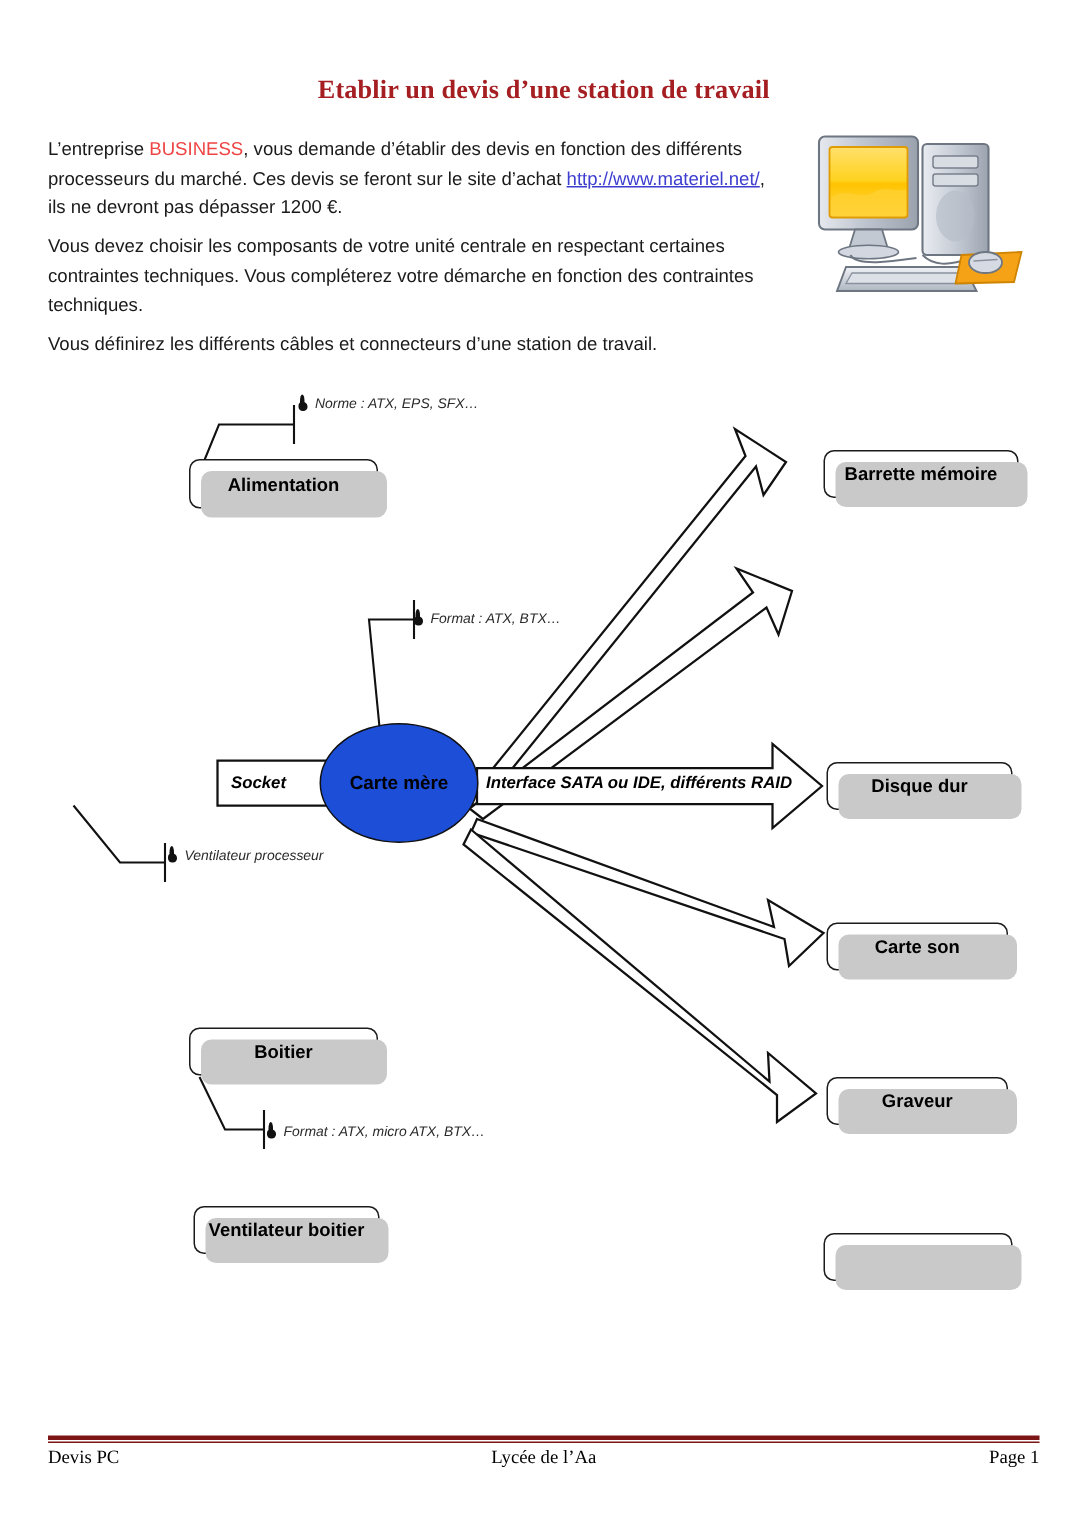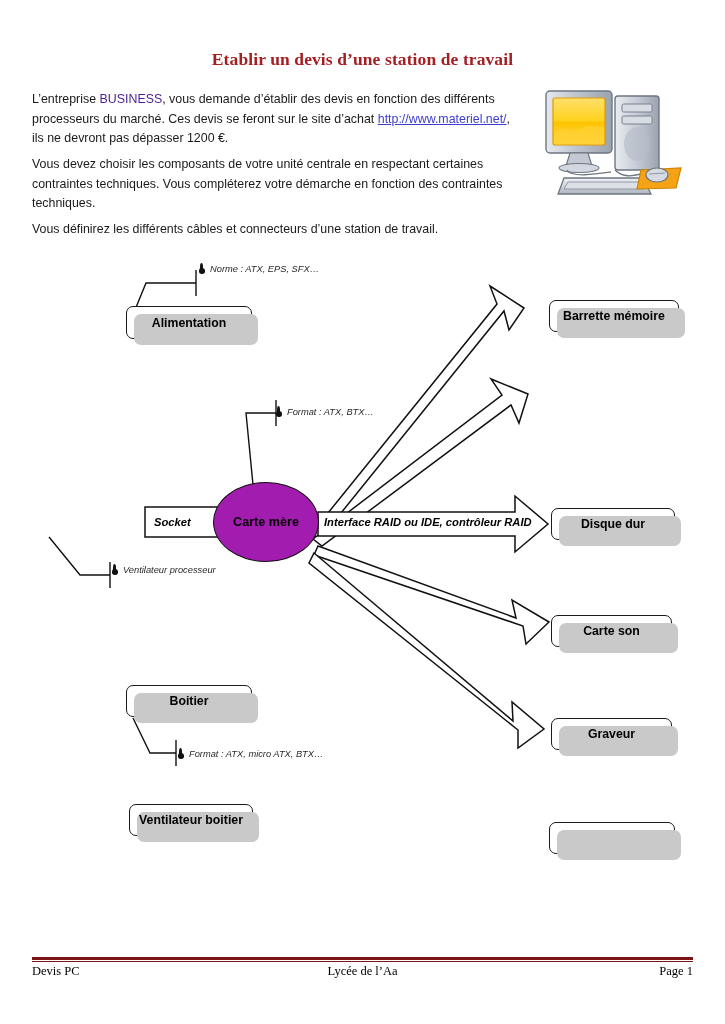--- a/index.html
+++ b/index.html
@@ -35,21 +35,21 @@
     left: 32px;
     width: 490px;
     font-size: 12.4px;
     line-height: 19.5px;
     color: #1a1a1a;
   }
   #para-1 { top: 90px; }
   #para-2 { top: 155px; }
   #para-3 { top: 220px; }
 
-  .biz { color: #4c1d95; }
+  .biz { color: #ef4444; }
   .link { color: #3d3dd0; text-decoration: underline; }
 
   
   #pc-clipart {
     position: absolute;
     left: 537px; top: 82px;
     width: 168px; height: 118px;
   }
 
   
@@ -81,21 +81,21 @@
     background: #c9c9c9;
     border-radius: 7px;
     z-index: -1;
   }
   .node > span { position: relative; z-index: 2; }
 
   .ellipse-node {
     position: absolute;
     border: 1.7px solid #111;
     border-radius: 50%;
-    background: #a21caf;
+    background: #1d4ed8;
     display: flex; align-items: center; justify-content: center;
     font-weight: bold; font-size: 12.6px;
     z-index: 6;
   }
 
   
   .annot {
     position: absolute;
     font-style: italic;
     font-size: 9.3px;
@@ -305,21 +305,21 @@
 
   <div class="node" id="n-empty" style="left:549px; top:577px; width:126px; height:32px;">
     <div class="shadow"></div>
     <span></span>
   </div>
 
   <div class="band-label" style="left:154px; top:271px;">
     <span>Socket</span>
   </div>
   <div class="band-label" style="left:324px; top:271px;">
-    <span>Interface RAID ou IDE, contrôleur RAID</span>
+    <span>Interface SATA ou IDE, différents RAID</span>
   </div>
 
   <div class="annot" style="left:199px; top:18px;">
     <span class="marker"></span>
     <span>Norme : ATX, EPS, SFX…</span>
   </div>
 
   <div class="annot" style="left:276px; top:161px;">
     <span class="marker"></span>
     <span>Format : ATX, BTX…</span>

